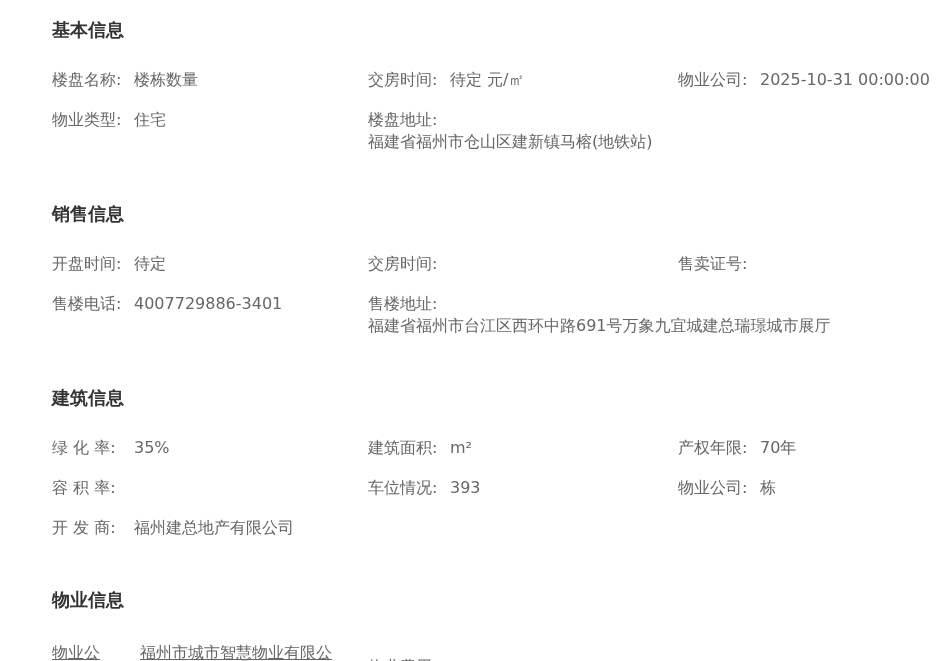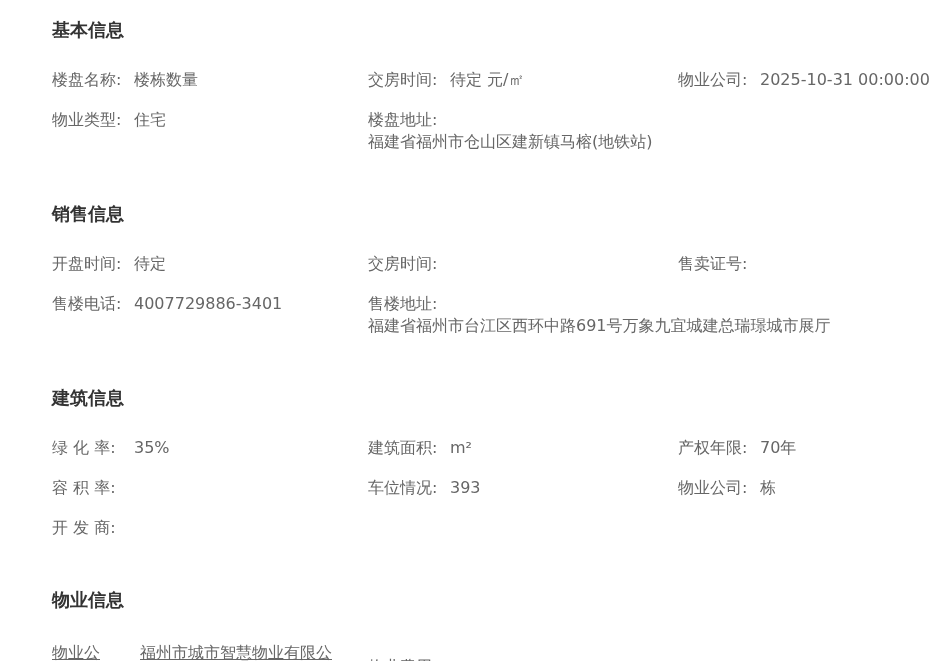--- a/index.html
+++ b/index.html
@@ -156,20 +156,21 @@
       <div class="cell">
         <span class="label">车位情况:</span>
         <span class="value">393</span>
       </div>
       <div class="cell">
         <span class="label">物业公司:</span>
         <span class="value">栋</span>
       </div>
       <div class="cell">
         <span class="label">开 发 商:</span>
+        <span class="value">福州建总地产有限公司</span>
       </div>
     </div>
   </section>
 
   <section class="info-section">
     <h2 class="section-title">物业信息</h2>
     <div class="grid grid-property">
       <div class="cell">
         <span class="label-narrow">物业公司:</span>
         <span class="value-narrow">福州市城市智慧物业有限公司</span>

